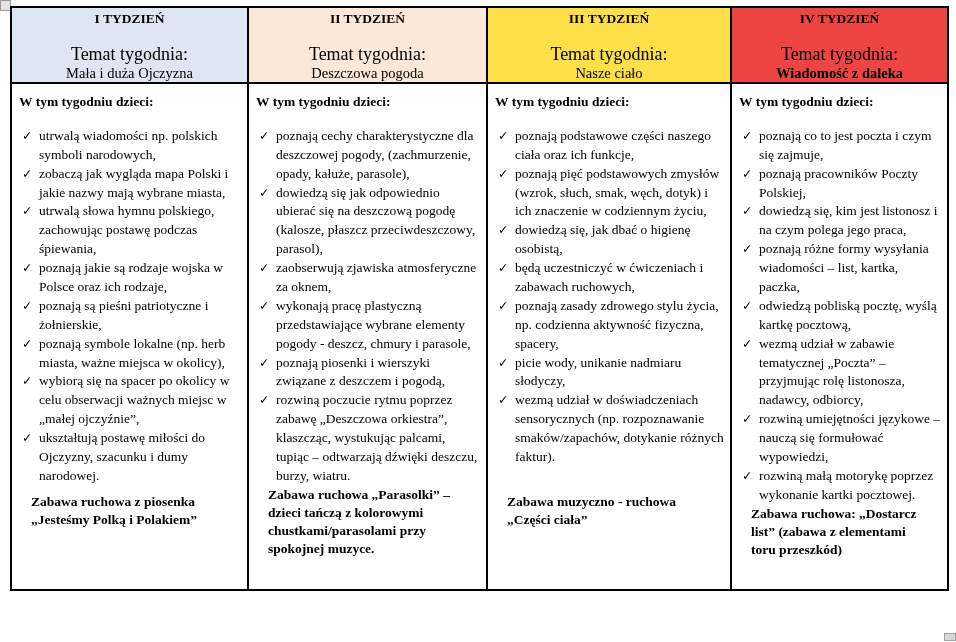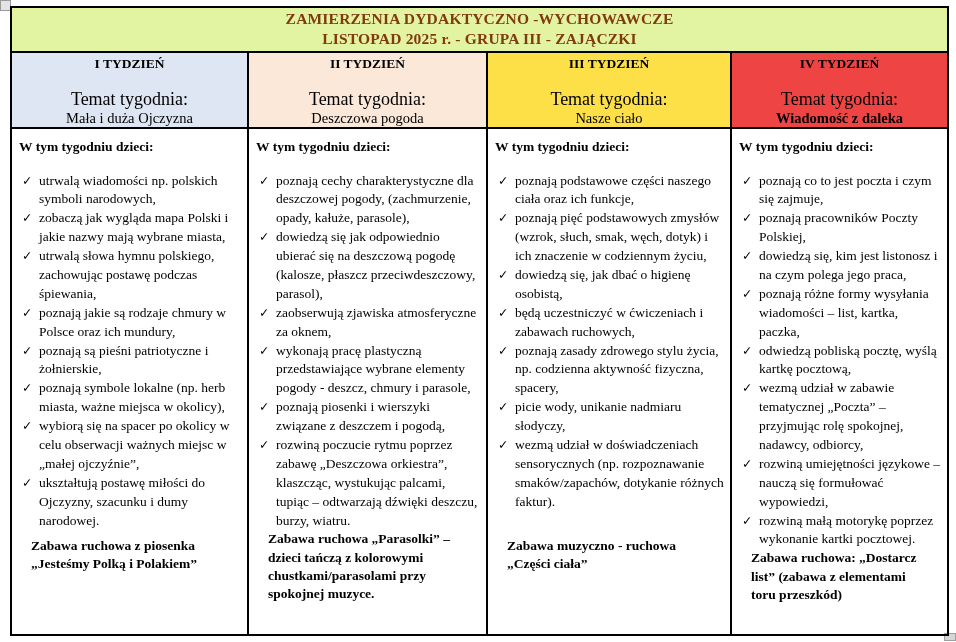--- a/index.html
+++ b/index.html
@@ -60,26 +60,20 @@
 
 <table class="doc-table">
   <colgroup>
     <col style="width:237px">
       <col style="width:239px">
       <col style="width:244px">
       <col style="width:217px">
   </colgroup>
 
   <tbody>
-      <tr>
-    <td colspan="4" class="title-cell" style="background: rgb(226, 243, 161); color: rgb(128, 58, 16);">
-      <div class="title-line">ZAMIERZENIA DYDAKTYCZNO -WYCHOWAWCZE</div>
-      <div class="title-line">LISTOPAD 2025 r. - GRUPA III - ZAJĄCZKI</div>
-    </td>
-  </tr>
 
   <tr>
     <td class="week-head" style="background: rgb(221, 230, 242); margin-left: 24px;">
       <div class="week-name">I TYDZIEŃ</div>
       <div class="theme-label">Temat tygodnia:</div>
       <div class="theme">Mała i duża Ojczyzna</div>
     </td>
     <td class="week-head" style="background: rgb(252, 232, 216);">
       <div class="week-name">II TYDZIEŃ</div>
       <div class="theme-label">Temat tygodnia:</div>
@@ -109,21 +103,21 @@
               <div class="li">
                 <span class="check">✓</span>
                 <span class="t">zobaczą jak wygląda mapa Polski i jakie nazwy mają wybrane miasta,</span>
               </div>
               <div class="li">
                 <span class="check">✓</span>
                 <span class="t">utrwalą słowa hymnu polskiego, zachowując postawę podczas śpiewania,</span>
               </div>
               <div class="li">
                 <span class="check">✓</span>
-                <span class="t">poznają jakie są rodzaje chmury w Polsce oraz ich mundury,</span>
+                <span class="t">poznają jakie są rodzaje wojska w Polsce oraz ich rodzaje,</span>
               </div>
               <div class="li">
                 <span class="check">✓</span>
                 <span class="t">poznają są pieśni patriotyczne i żołnierskie,</span>
               </div>
               <div class="li">
                 <span class="check">✓</span>
                 <span class="t">poznają symbole lokalne (np. herb miasta, ważne miejsca w okolicy),</span>
               </div>
               <div class="li">
@@ -225,21 +219,21 @@
               <div class="li">
                 <span class="check">✓</span>
                 <span class="t">poznają różne formy wysyłania wiadomości – list, kartka, paczka,</span>
               </div>
               <div class="li">
                 <span class="check">✓</span>
                 <span class="t">odwiedzą pobliską pocztę, wyślą kartkę pocztową,</span>
               </div>
               <div class="li">
                 <span class="check">✓</span>
-                <span class="t">wezmą udział w zabawie tematycznej „Poczta” – przyjmując rolę spokojnej, nadawcy, odbiorcy,</span>
+                <span class="t">wezmą udział w zabawie tematycznej „Poczta” – przyjmując rolę listonosza, nadawcy, odbiorcy,</span>
               </div>
               <div class="li">
                 <span class="check">✓</span>
                 <span class="t">rozwiną umiejętności językowe – nauczą się formułować wypowiedzi,</span>
               </div>
               <div class="li">
                 <span class="check">✓</span>
                 <span class="t">rozwiną małą motorykę poprzez wykonanie kartki pocztowej.</span>
               </div>
             </div>

